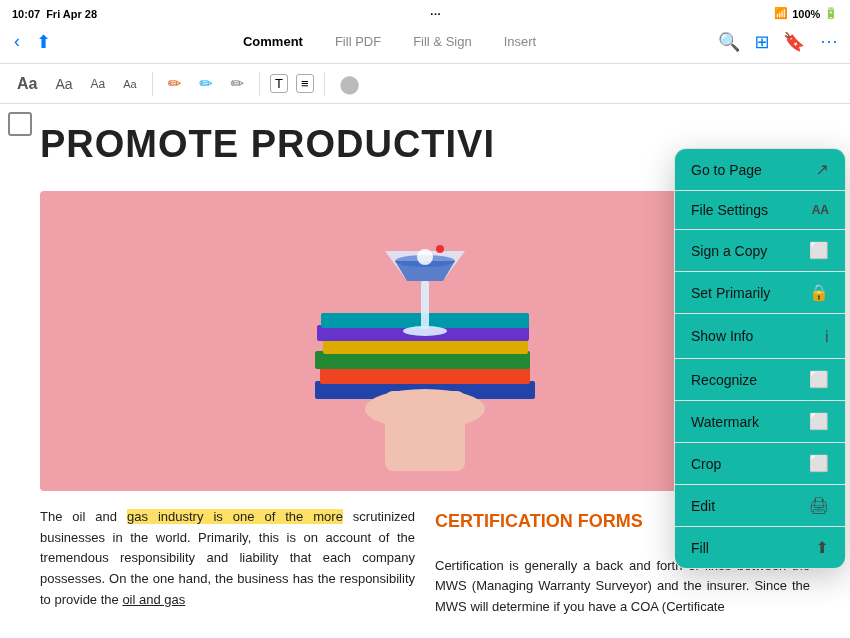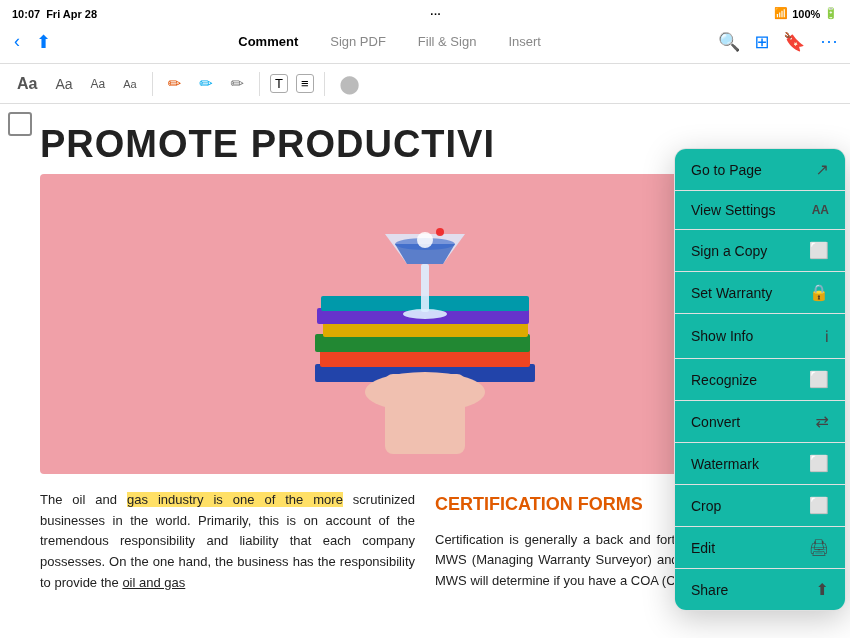--- a/index.html
+++ b/index.html
@@ -124,21 +124,21 @@
       height: 100%;
       overflow: hidden;
       position: relative;
     }
 
     .pdf-title {
       font-size: 38px;
       font-weight: 900;
       color: #222;
       letter-spacing: 1px;
-      margin-bottom: 8px;
+      margin-bottom: 25px;
       font-family: 'Arial Black', Arial, sans-serif;
       text-transform: uppercase;
       line-height: 1.1;
     }
 
     .pdf-image-container {
       width: 100%;
       height: 300px;
       background: #f0a0a8;
       border-radius: 4px;
@@ -166,21 +166,21 @@
       flex: 1;
       font-size: 13px;
       line-height: 1.6;
       color: #222;
       text-align: justify;
     }
     .col-right-title {
       font-size: 18px;
       font-weight: 800;
       color: #e05a00;
-      margin-bottom: 11px;
+      margin-bottom: 20px;
       text-transform: uppercase;
     }
     .highlight-yellow { background: #ffe066; }
 
     
     .dropdown-menu {
       position: absolute;
       top: 44px;
       right: 4px;
       width: 172px;
@@ -238,21 +238,21 @@
   </div>
 </div>
 
 <div class="toolbar">
   <div class="toolbar-nav">
     <button>‹</button>
     <button>⬆</button>
   </div>
   <div class="toolbar-tabs">
     <button class="toolbar-tab active">Comment</button>
-    <button class="toolbar-tab">Sign PDF</button>
+    <button class="toolbar-tab">Fill PDF</button>
     <button class="toolbar-tab">Fill &amp; Sign</button>
     <button class="toolbar-tab">Insert</button>
   </div>
   <div class="toolbar-actions">
     <button>🔍</button>
     <button>⊞</button>
     <button>🔖</button>
     <button>···</button>
   </div>
 </div>
@@ -319,54 +319,50 @@
       </div>
     </div>
   </div>
 
   <div class="dropdown-menu">
     <div class="menu-item">
       <span>Go to Page</span>
       <span class="menu-item-icon">↗</span>
     </div>
     <div class="menu-item">
-      <span>View Settings</span>
+      <span>File Settings</span>
       <span class="menu-item-icon" style="font-weight:bold;font-size:12px;">AA</span>
     </div>
     <div class="menu-item">
       <span>Sign a Copy</span>
       <span class="menu-item-icon">⬜</span>
     </div>
     <div class="menu-item">
-      <span>Set Warranty</span>
+      <span>Set Primarily</span>
       <span class="menu-item-icon">🔒</span>
     </div>
     <div class="menu-item">
       <span>Show Info</span>
       <span class="menu-item-icon">ℹ</span>
     </div>
     <div class="menu-item">
       <span>Recognize</span>
       <span class="menu-item-icon">⬜</span>
     </div>
     <div class="menu-item">
-      <span>Convert</span>
-      <span class="menu-item-icon">⇄</span>
-    </div>
-    <div class="menu-item">
       <span>Watermark</span>
       <span class="menu-item-icon">⬜</span>
     </div>
     <div class="menu-item">
       <span>Crop</span>
       <span class="menu-item-icon">⬜</span>
     </div>
     <div class="menu-item">
       <span>Edit</span>
       <span class="menu-item-icon">🖨</span>
     </div>
     <div class="menu-item">
-      <span>Share</span>
+      <span>Fill</span>
       <span class="menu-item-icon">⬆</span>
     </div>
   </div>
 
 </div>
 
 </body></html>

